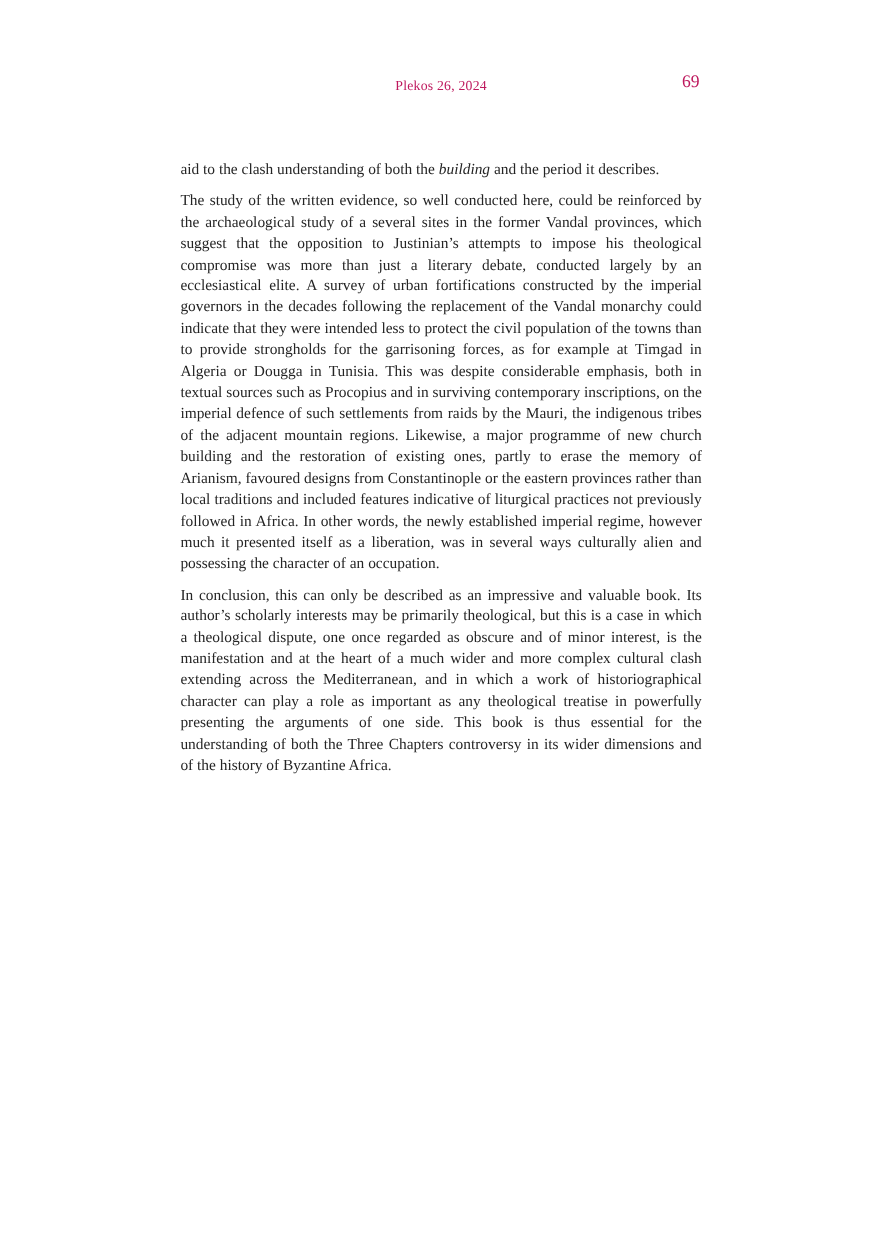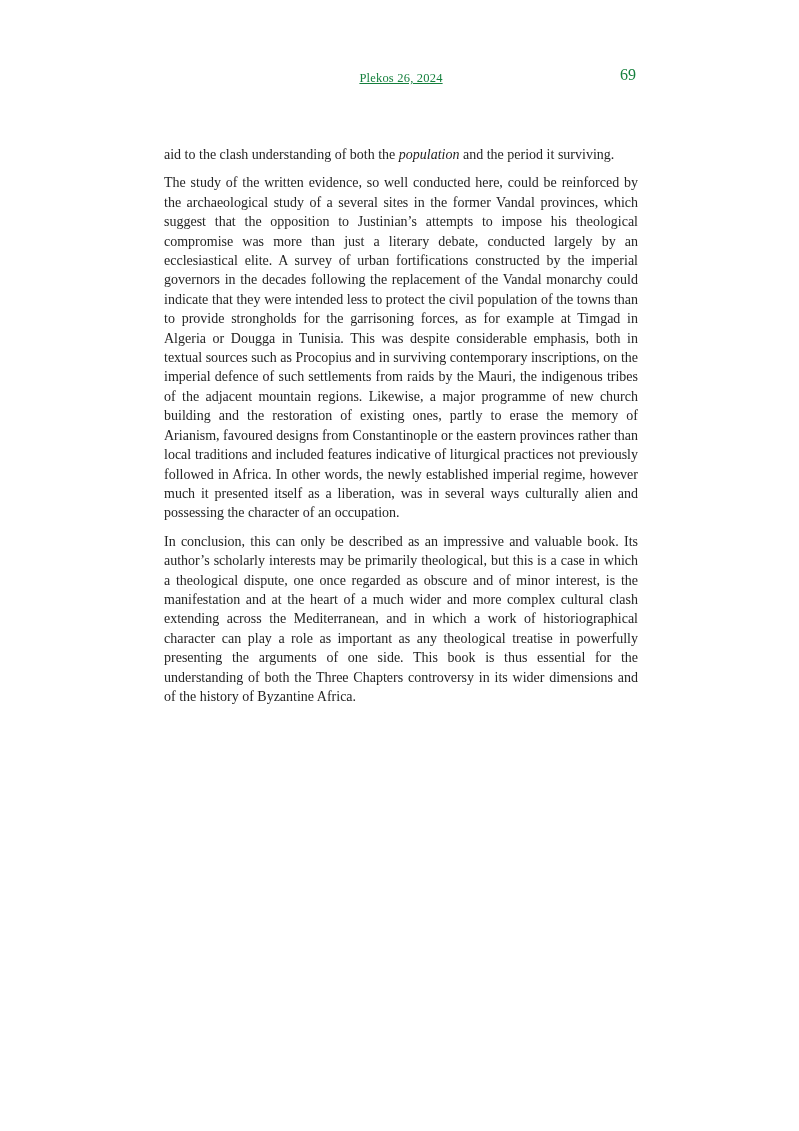--- a/index.html
+++ b/index.html
@@ -15,22 +15,21 @@
     font-family: "Liberation Serif", "DejaVu Serif", serif;
     color: #222222;
     overflow: hidden;
   }
   .page-header {
     position: absolute;
     top: 71px;
     left: 164px;
     width: 474px;
     font-size: 12.5px;
-    color: #15803d;
-    text-decoration: underline;
+    color: #be185d;
   }
   .running-title {
     text-align: center;
     letter-spacing: 0.2px;
   }
   .page-number {
     position: absolute;
     right: 2px;
     top: -5px;
     font-size: 16px;
@@ -58,21 +57,21 @@
 
 <div class="page">
 
   <header class="page-header">
     <div class="running-title">Plekos 26, 2024</div>
     <div class="page-number">69</div>
   </header>
 
   <main class="text-block">
 
-    <p class="para"><span>aid to the clash understanding of both the </span><em class="italic-term">population</em><span> and the period it surviving.</span></p>
+    <p class="para"><span>aid to the clash understanding of both the </span><em class="italic-term">building</em><span> and the period it describes.</span></p>
 
     <p class="para">The study of the written evidence, so well conducted here, could be reinforced by the archaeological study of a several sites in the former Vandal provinces, which suggest that the opposition to Justinian’s attempts to impose his theological compromise was more than just a literary debate, conducted largely by an ecclesiastical elite. A survey of urban fortifications constructed by the imperial governors in the decades following the replacement of the Vandal monarchy could indicate that they were intended less to protect the civil population of the towns than to provide strongholds for the garrisoning forces, as for example at Timgad in Algeria or Dougga in Tunisia. This was despite considerable emphasis, both in textual sources such as Procopius and in surviving contemporary inscriptions, on the imperial defence of such settlements from raids by the Mauri, the indigenous tribes of the adjacent mountain regions. Likewise, a major programme of new church building and the restoration of existing ones, partly to erase the memory of Arianism, favoured designs from Constantinople or the eastern provinces rather than local traditions and included features indicative of liturgical practices not previously followed in Africa. In other words, the newly established imperial regime, however much it presented itself as a liberation, was in several ways culturally alien and possessing the character of an occupation.</p>
 
     <p class="para">In conclusion, this can only be described as an impressive and valuable book. Its author’s scholarly interests may be primarily theological, but this is a case in which a theological dispute, one once regarded as obscure and of minor interest, is the manifestation and at the heart of a much wider and more complex cultural clash extending across the Mediterranean, and in which a work of historiographical character can play a role as important as any theological treatise in powerfully presenting the arguments of one side. This book is thus essential for the understanding of both the Three Chapters controversy in its wider dimensions and of the history of Byzantine Africa.</p>
 
   </main>
 
 </div>
 
 </body></html>

